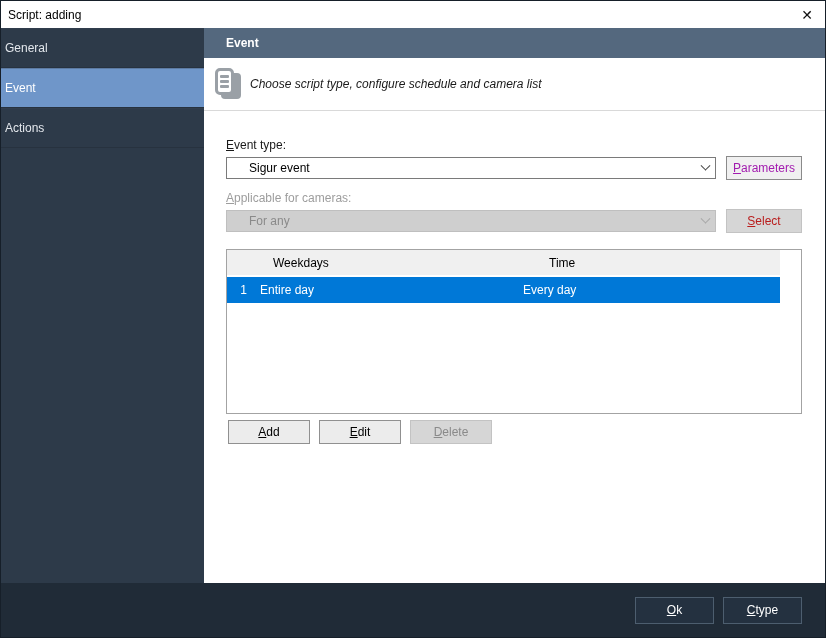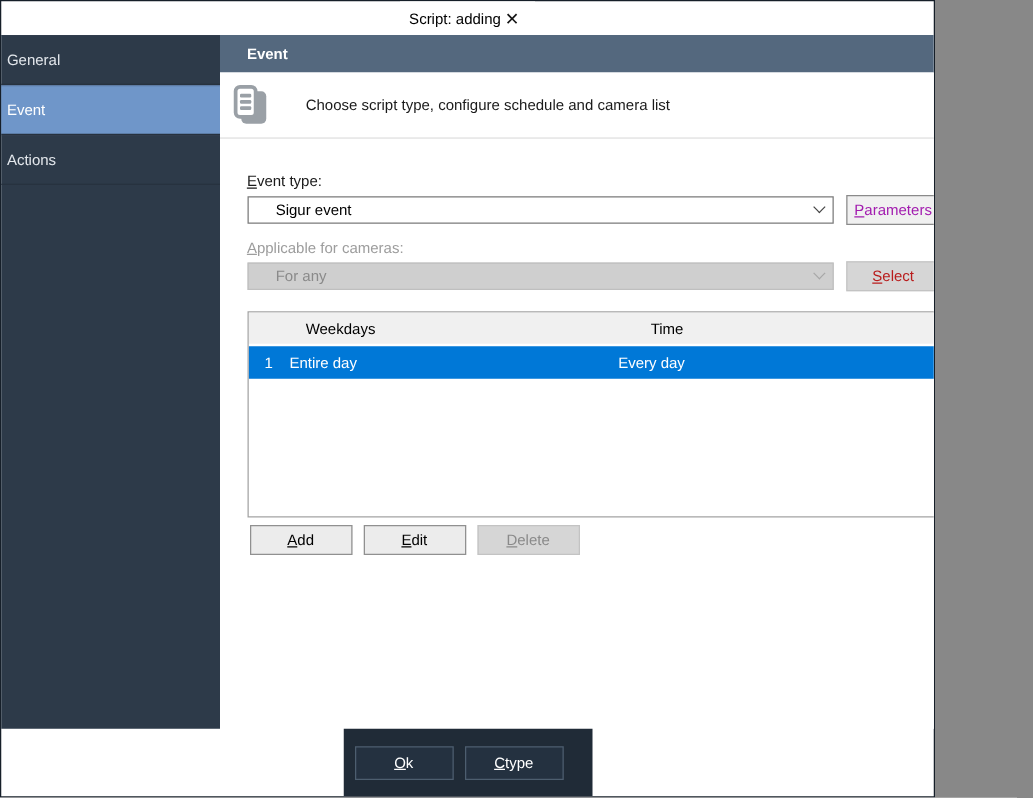--- a/index.html
+++ b/index.html
@@ -7,59 +7,59 @@
     --sidebar-selected:#6f96c9;
     --header-bar:#54687e;
     --footer-bg:#202b37;
     --selection-blue:#0078d7;
     --window-border:#161f29;
   }
   *{box-sizing:border-box;}
   html,body{margin:0;padding:0;background:#888;}
   body{font-family:"Liberation Sans","DejaVu Sans",sans-serif;font-size:12px;}
   .window{
-    width:748px;height:638px;
+    width:826px;height:638px;
     border:1px solid var(--window-border);
     display:flex;flex-direction:column;
-    background:#fff;position:relative;overflow:hidden;align-items:center;
+    background:#fff;position:relative;overflow:hidden;
   }
   
   .titlebar{
     height:27px;background:#ffffff;flex:0 0 27px;
     display:flex;align-items:center;padding:0 9px 0 7px;
     color:#000;
   }
   .titlebar .title{flex:1;font-size:12px;}
   .close-btn{
     width:18px;height:18px;display:flex;align-items:center;justify-content:center;
     font-size:14px;color:#111;cursor:default;line-height:1;
   }
   
   .body{flex:1;display:flex;min-height:0;}
   .sidebar{
     width:203px;flex:0 0 203px;background:var(--sidebar-bg);
     display:flex;flex-direction:column;
   }
   .side-item{
     height:40px;display:flex;align-items:center;
-    padding-left:33px;color:#e3e7ec;font-size:12px;
+    padding-left:4px;color:#e3e7ec;font-size:12px;
     border-bottom:1px solid #27323f;border-top:1px solid #38465655;
   }
   .side-item.selected{background:var(--sidebar-selected);color:#ffffff;border-bottom:1px solid #27323f;}
   
   .main{flex:1;display:flex;flex-direction:column;background:#fff;min-width:0;}
   .main-header{
     height:30px;flex:0 0 30px;background:var(--header-bar);
     color:#fff;font-weight:bold;display:flex;align-items:center;padding-left:22px;
   }
   .desc-strip{
     height:53px;flex:0 0 53px;background:#fff;border-bottom:1px solid #d9d9d9;
     display:flex;align-items:center;padding-left:10px;
   }
-  .desc-text{margin-left:27px;color:#1a1a1a;}
+  .desc-text{margin-left:4px;color:#1a1a1a;font-style:italic;}
   
   .script-icon{position:relative;width:32px;height:32px;flex:0 0 32px;}
   .script-icon .page-back{
     position:absolute;left:7px;top:5px;width:20px;height:26px;
     background:#9aa0a6;border-radius:4px;
   }
   .script-icon .page-front{
     position:absolute;left:1px;top:0;width:19px;height:27px;
     background:#fff;border:3px solid #9aa0a6;border-radius:5px;
     display:flex;flex-direction:column;justify-content:center;gap:2px;padding:0 2px;

